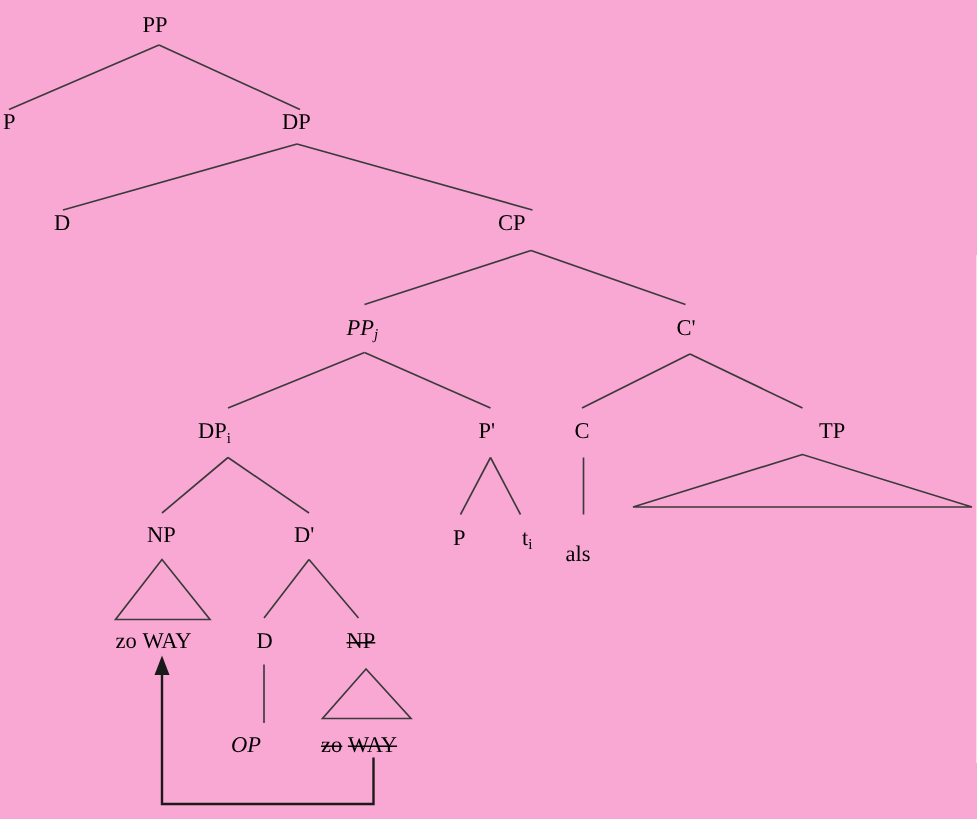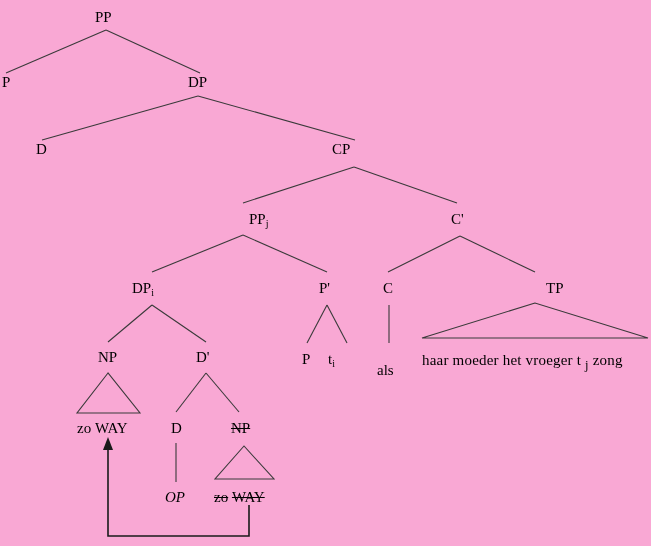--- a/index.html
+++ b/index.html
@@ -131,40 +131,39 @@
     <path class="arrow-head" d="M 108 437 L 103 450 L 113 450 Z"></path>
 
   </svg>
 
   <div class="node-label" style="left:95px; top:10px;">PP</div>
   <div class="node-label" style="left:2px; top:75px;">P</div>
   <div class="node-label" style="left:188px; top:75px;">DP</div>
   <div class="node-label" style="left:36px; top:142px;">D</div>
   <div class="node-label" style="left:332px; top:142px;">CP</div>
 
-  <div class="node-label" style="left:249px; top:212px;"><span>PP</span><sub>j</sub></div>
+  <div class="node-label" style="left:231px; top:212px;font-style:italic;"><span>PP</span><sub>j</sub></div>
   <div class="node-label" style="left:451px; top:212px;">C'</div>
 
   <div class="node-label" style="left:132px; top:281px;"><span>DP</span><sub>i</sub></div>
   <div class="node-label" style="left:319px; top:281px;">P'</div>
   <div class="node-label" style="left:383px; top:281px;">C</div>
   <div class="node-label" style="left:546px; top:281px;">TP</div>
 
   <div class="node-label" style="left:98px; top:350px;">NP</div>
   <div class="node-label" style="left:196px; top:350px;">D'</div>
 
   <div class="node-label" style="left:171px; top:421px;">D</div>
   <div class="node-label strike" style="left:231px; top:421px;">NP</div>
 
   <div class="terminal-label" style="left:77px; top:421px;"><span>zo</span>&nbsp;<span>WAY</span></div>
 
   <div class="terminal-label" style="left:302px; top:352px;">P</div>
-  <div class="terminal-label" style="left:328px; top:352px;text-align:right;"><span>t</span><sub>i</sub></div>
+  <div class="terminal-label" style="left:348px; top:352px;text-align:right;"><span>t</span><sub>i</sub></div>
 
   <div class="terminal-label" style="left:377px; top:363px;">als</div>
 
-  <div class="terminal-label italic" style="left:165px; top:490px;">OP</div>
+  <div class="terminal-label italic" style="left:154px; top:490px;">OP</div>
 
   <div class="terminal-label" style="left:214px; top:490px;"><span class="strike">zo</span>&nbsp;<span class="strike">WAY</span></div>
 
-  <div class="tp-string" style="left:422px; top:352px;"><span>haar</span>&nbsp;<span>moeder</span>&nbsp;<span>het</span>&nbsp;<span>vroeger</span>&nbsp;<span>t</span>&nbsp;<sub>j</sub>&nbsp;<span>zong</span></div>
 
 </div>
 
 </body></html>

